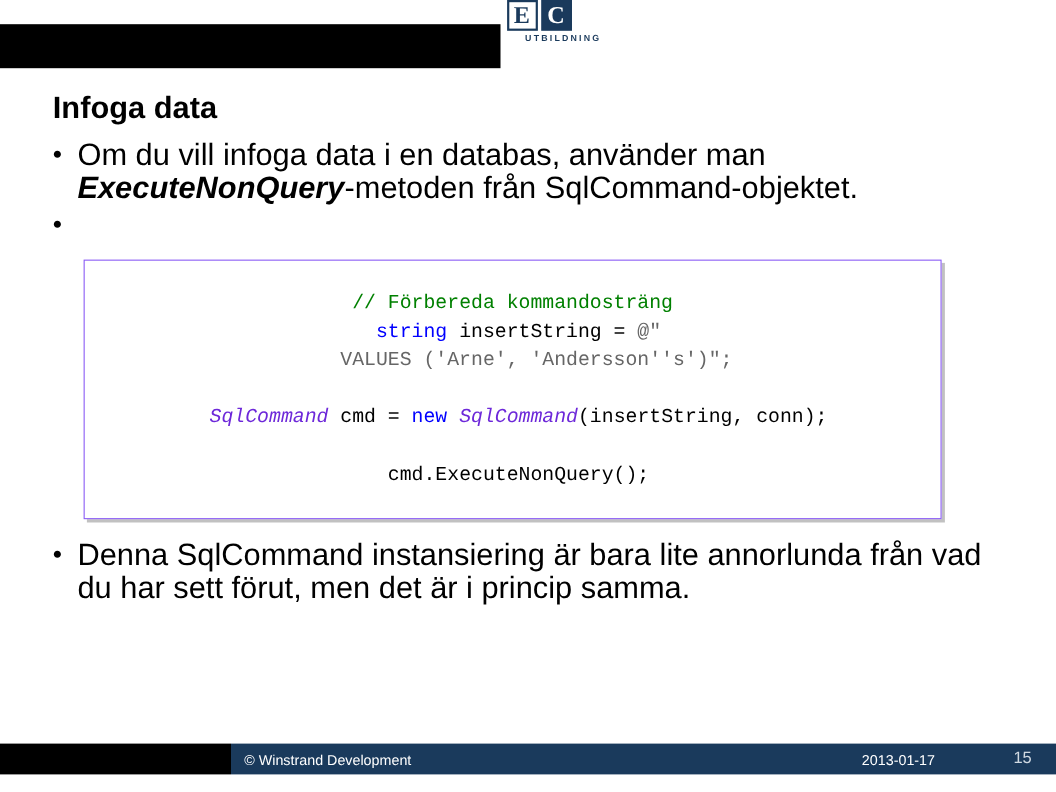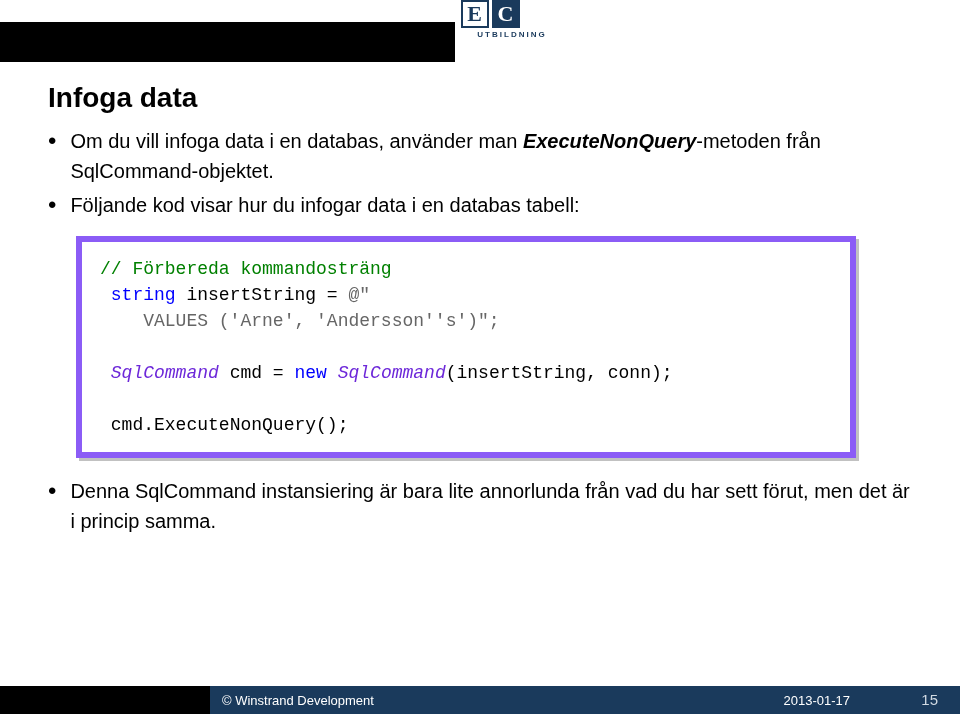--- a/index.html
+++ b/index.html
@@ -77,45 +77,46 @@
     align-items: flex-start;
     margin-bottom: 4px;
   }
   .bullet-dot {
     font-size: 24px;
     line-height: 30px;
     margin-right: 14px;
     color: #000;
   }
   .bullet-text {
-    font-size: 20px;
+    font-size: 28px;
     line-height: 30px;
     color: #000;
   }
   .bold-italic { font-weight: bold; font-style: italic; }
   .code-box {
     margin: 16px 0 18px 28px;
-    border: 6px solid #8b5cf6;
+    border: 1px solid #8b5cf6;
     box-shadow: 3px 3px 0 rgba(100,100,100,0.4);
-    padding: 14px 18px;
+    padding: 26px 18px;
     width: 780px;
     background: #fff;
     font-family: 'Courier New', monospace;
     font-size: 18px;
     line-height: 26px;
+    text-align: center;
   }
   .c-green { color: #008000; }
   .c-blue { color: #0000ff; }
   .c-teal { color: #6d28d9; font-style: italic; }
   .c-str { color: #666666; }
   .footer {
     position: absolute;
     left: 0;
     right: 0;
-    bottom: 6px;
+    bottom: 16px;
     height: 28px;
     display: flex;
   }
   .footer-black {
     background: #000000;
     width: 210px;
   }
   .footer-blue {
     background: #1a3a5c;
     flex: 1;
@@ -155,21 +156,20 @@
 
   <div class="bullet-item">
     <div class="bullet-dot">•</div>
     <div class="bullet-text">
       <span>Om du vill infoga data i en databas, använder man </span><span class="bold-italic">ExecuteNonQuery</span><span>-metoden från SqlCommand-objektet.</span>
     </div>
   </div>
 
   <div class="bullet-item">
     <div class="bullet-dot">•</div>
-    <div class="bullet-text">Följande kod visar hur du infogar data i en databas tabell:</div>
   </div>
 
   <div class="code-box">
     <div><span class="c-green">// Förbereda kommandosträng</span></div>
     <div>&nbsp;<span class="c-blue">string</span><span> insertString = </span><span class="c-str">@"</span></div>
     <div class="c-str" style="white-space:pre;">    VALUES ('Arne', 'Andersson''s')";</div>
     <div>&nbsp;</div>
     <div>&nbsp;<span class="c-teal">SqlCommand</span><span> cmd = </span><span class="c-blue">new</span><span> </span><span class="c-teal">SqlCommand</span><span>(insertString, conn);</span></div>
     <div>&nbsp;</div>
     <div>&nbsp;<span>cmd.ExecuteNonQuery();</span></div>

